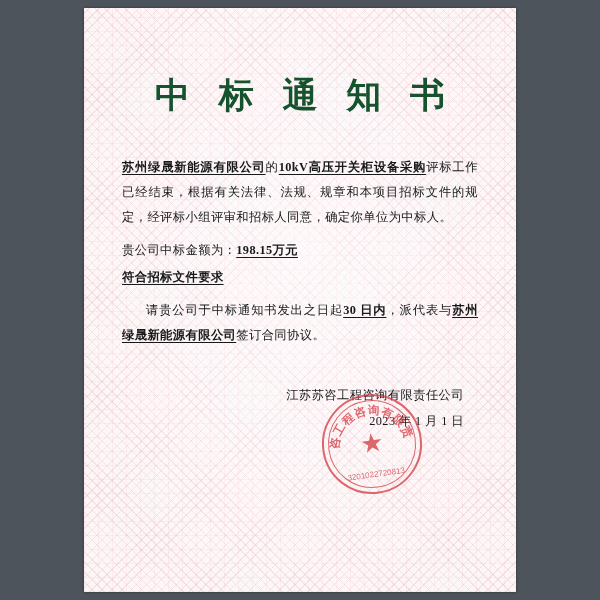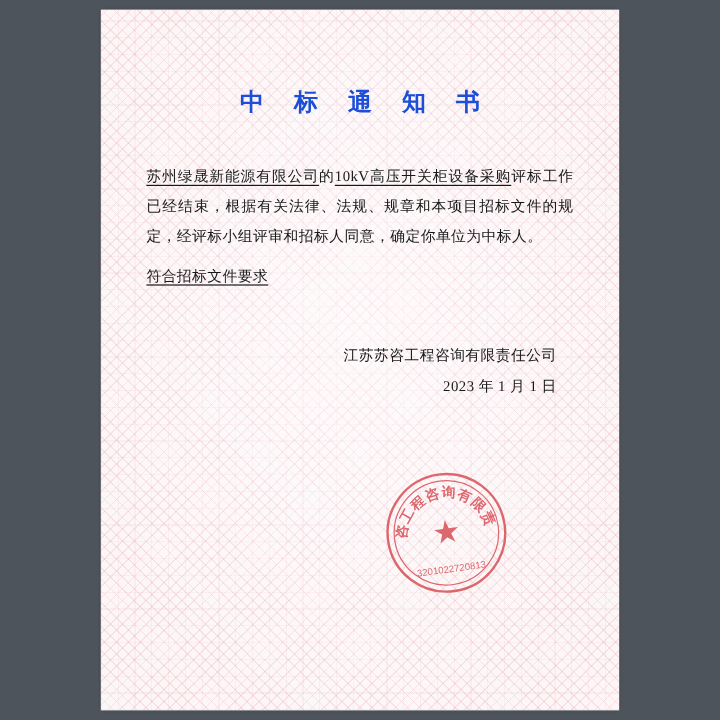--- a/index.html
+++ b/index.html
@@ -48,37 +48,37 @@
   }
   .inner {
     position: relative;
     z-index: 3;
     padding: 0 38px;
   }
   .title {
     text-align: center;
     font-family: "Liberation Serif", serif;
     font-weight: bold;
-    font-size: 20px;
+    font-size: 35px;
     letter-spacing: 10px;
-    color: #1d4ed8;
+    color: #14532d;
     margin-top: 64px;
     margin-bottom: 36px;
     padding-left: 10px;
   }
   .body-text {
     font-size: 12.3px;
     line-height: 25px;
     color: #16181a;
     letter-spacing: .4px;
   }
   .line { margin: 0 0 2px 0; }
   .indent { text-indent: 24px; }
   .u { text-decoration: underline; text-underline-offset: 3px; }
-  .b { font-weight: normal; }
+  .b { font-weight: bold; }
   .para {
     margin: 0 0 2px 0;
     text-align: justify;
   }
   .spacer-sm { height: 6px; }
   .sign-block {
     margin-top: 26px;
     text-align: right;
     font-size: 12.3px;
     line-height: 26px;
@@ -147,29 +147,35 @@
 
       <div class="body-text">
 
 
         <div class="para">
           <span class="u b">苏州绿晟新能源有限公司</span><span>的</span><span class="u b">10kV高压开关柜设备采购</span><span>评标工作已经结束，根据有关法律、法规、规章和本项目招标文件的规定，经评标小组评审和招标人同意，确定你单位为中标人。</span>
         </div>
 
         <div class="spacer-sm"></div>
 
+        <div class="line">
+          <span>贵公司中标金额为：</span><span class="u b">198.15万元</span>
+        </div>
 
 
 
         <div class="line">
           <span class="u b">符合招标文件要求</span>
         </div>
 
         <div class="spacer-sm"></div>
 
+        <div class="para indent">
+          <span>请贵公司于中标通知书发出之日起</span><span class="u b">30 日内</span><span>，派代表与</span><span class="u b">苏州绿晟新能源有限公司</span><span>签订合同协议。</span>
+        </div>
 
         <div class="spacer-sm"></div>
 
 
 
         <div class="sign-block">
           <div>江苏苏咨工程咨询有限责任公司</div>
           <div>2023 年 1 月 1 日</div>
         </div>
 

